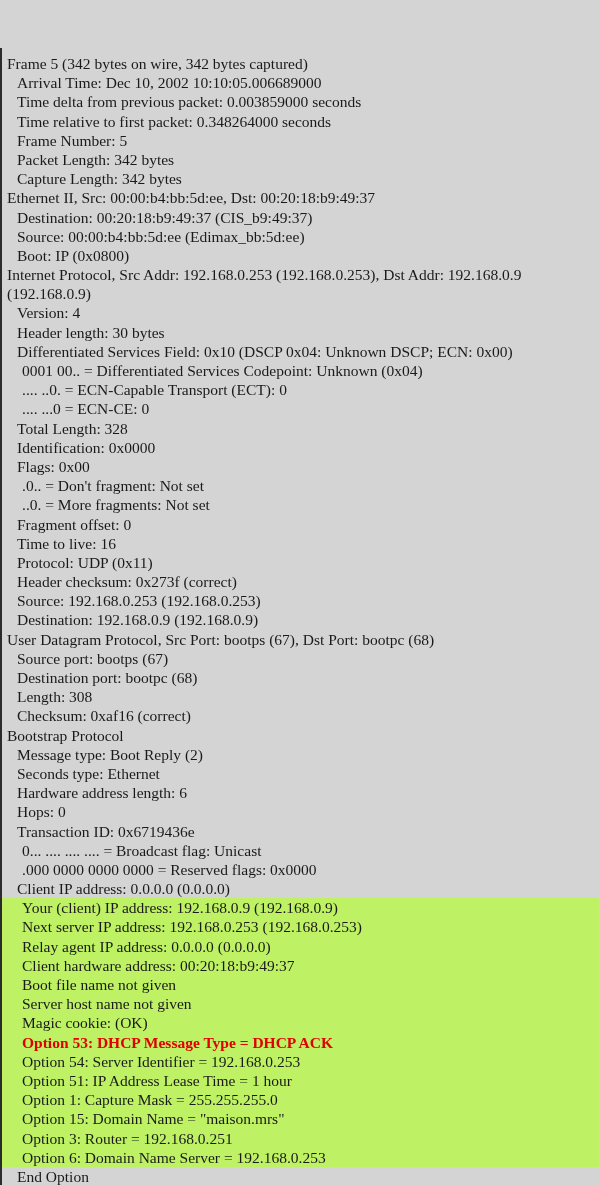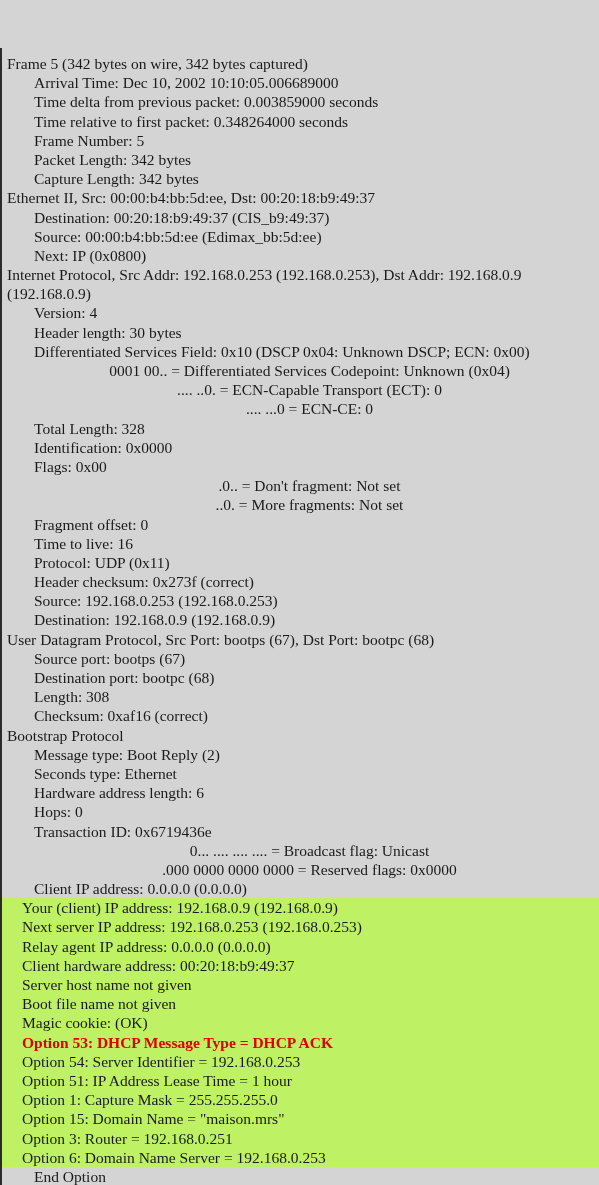--- a/index.html
+++ b/index.html
@@ -32,22 +32,22 @@
     font-size: 15.5px;
     color: #1a1a1a;
     padding-left: 5px;
     box-sizing: border-box;
   }
   .row .txt {
     display: inline-block;
     padding-right: 2px;
   }
   .lvl0 { padding-left: 5px; }
-  .lvl1 { padding-left: 32px; }
-  .lvl2 { padding-left: 20px; text-align: center; }
+  .lvl1 { padding-left: 15px; }
+  .lvl2 { padding-left: 20px; }
   .hl {
     background: #bef264;
   }
   .hl.lvl1 { padding-left: 0; }
   .hl.lvl1 .txt { margin-left: 20px; }
   .emph .txt {
     color: #e00000;
     font-weight: bold;
   }
 </style>
@@ -59,21 +59,21 @@
       <div class="row lvl0"><span class="txt">Frame 5 (342 bytes on wire, 342 bytes captured)</span></div>
       <div class="row lvl1"><span class="txt">Arrival Time: Dec 10, 2002 10:10:05.006689000</span></div>
       <div class="row lvl1"><span class="txt">Time delta from previous packet: 0.003859000 seconds</span></div>
       <div class="row lvl1"><span class="txt">Time relative to first packet: 0.348264000 seconds</span></div>
       <div class="row lvl1"><span class="txt">Frame Number: 5</span></div>
       <div class="row lvl1"><span class="txt">Packet Length: 342 bytes</span></div>
       <div class="row lvl1"><span class="txt">Capture Length: 342 bytes</span></div>
       <div class="row lvl0"><span class="txt">Ethernet II, Src: 00:00:b4:bb:5d:ee, Dst: 00:20:18:b9:49:37</span></div>
       <div class="row lvl1"><span class="txt">Destination: 00:20:18:b9:49:37 (CIS_b9:49:37)</span></div>
       <div class="row lvl1"><span class="txt">Source: 00:00:b4:bb:5d:ee (Edimax_bb:5d:ee)</span></div>
-      <div class="row lvl1"><span class="txt">Next: IP (0x0800)</span></div>
+      <div class="row lvl1"><span class="txt">Boot: IP (0x0800)</span></div>
       <div class="row lvl0"><span class="txt">Internet Protocol, Src Addr: 192.168.0.253 (192.168.0.253), Dst Addr: 192.168.0.9</span></div>
       <div class="row lvl0"><span class="txt">(192.168.0.9)</span></div>
       <div class="row lvl1"><span class="txt">Version: 4</span></div>
       <div class="row lvl1"><span class="txt">Header length: 30 bytes</span></div>
       <div class="row lvl1"><span class="txt">Differentiated Services Field: 0x10 (DSCP 0x04: Unknown DSCP; ECN: 0x00)</span></div>
       <div class="row lvl2"><span class="txt">0001 00.. = Differentiated Services Codepoint: Unknown (0x04)</span></div>
       <div class="row lvl2"><span class="txt">.... ..0. = ECN-Capable Transport (ECT): 0</span></div>
       <div class="row lvl2"><span class="txt">.... ...0 = ECN-CE: 0</span></div>
       <div class="row lvl1"><span class="txt">Total Length: 328</span></div>
       <div class="row lvl1"><span class="txt">Identification: 0x0000</span></div>
@@ -97,22 +97,22 @@
       <div class="row lvl1"><span class="txt">Hardware address length: 6</span></div>
       <div class="row lvl1"><span class="txt">Hops: 0</span></div>
       <div class="row lvl1"><span class="txt">Transaction ID: 0x6719436e</span></div>
       <div class="row lvl2"><span class="txt">0... .... .... .... = Broadcast flag: Unicast</span></div>
       <div class="row lvl2"><span class="txt">.000 0000 0000 0000 = Reserved flags: 0x0000</span></div>
       <div class="row lvl1"><span class="txt">Client IP address: 0.0.0.0 (0.0.0.0)</span></div>
       <div class="row lvl1 hl"><span class="txt">Your (client) IP address: 192.168.0.9 (192.168.0.9)</span></div>
       <div class="row lvl1 hl"><span class="txt">Next server IP address: 192.168.0.253 (192.168.0.253)</span></div>
       <div class="row lvl1 hl"><span class="txt">Relay agent IP address: 0.0.0.0 (0.0.0.0)</span></div>
       <div class="row lvl1 hl"><span class="txt">Client hardware address: 00:20:18:b9:49:37</span></div>
+      <div class="row lvl1 hl"><span class="txt">Boot file name not given</span></div>
       <div class="row lvl1 hl"><span class="txt">Server host name not given</span></div>
-      <div class="row lvl1 hl"><span class="txt">Boot file name not given</span></div>
       <div class="row lvl1 hl"><span class="txt">Magic cookie: (OK)</span></div>
       <div class="row lvl1 hl emph"><span class="txt">Option 53: DHCP Message Type = DHCP ACK</span></div>
       <div class="row lvl1 hl"><span class="txt">Option 54: Server Identifier = 192.168.0.253</span></div>
       <div class="row lvl1 hl"><span class="txt">Option 51: IP Address Lease Time = 1 hour</span></div>
       <div class="row lvl1 hl"><span class="txt">Option 1: Capture Mask = 255.255.255.0</span></div>
       <div class="row lvl1 hl"><span class="txt">Option 15: Domain Name = "maison.mrs"</span></div>
       <div class="row lvl1 hl"><span class="txt">Option 3: Router = 192.168.0.251</span></div>
       <div class="row lvl1 hl"><span class="txt">Option 6: Domain Name Server = 192.168.0.253</span></div>
       <div class="row lvl1"><span class="txt">End Option</span></div>
       <div class="row lvl1"><span class="txt">Padding</span></div>

